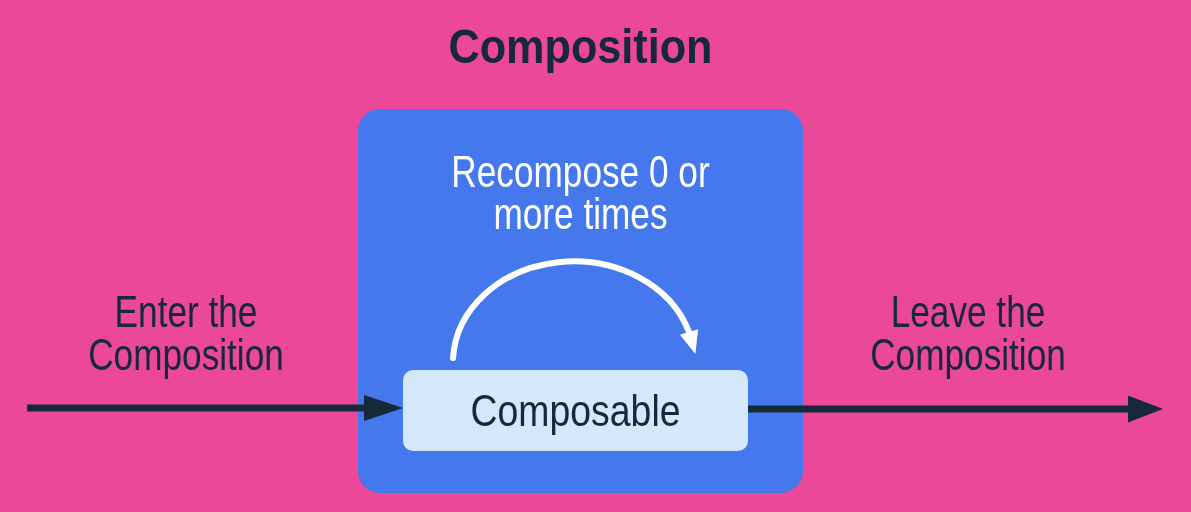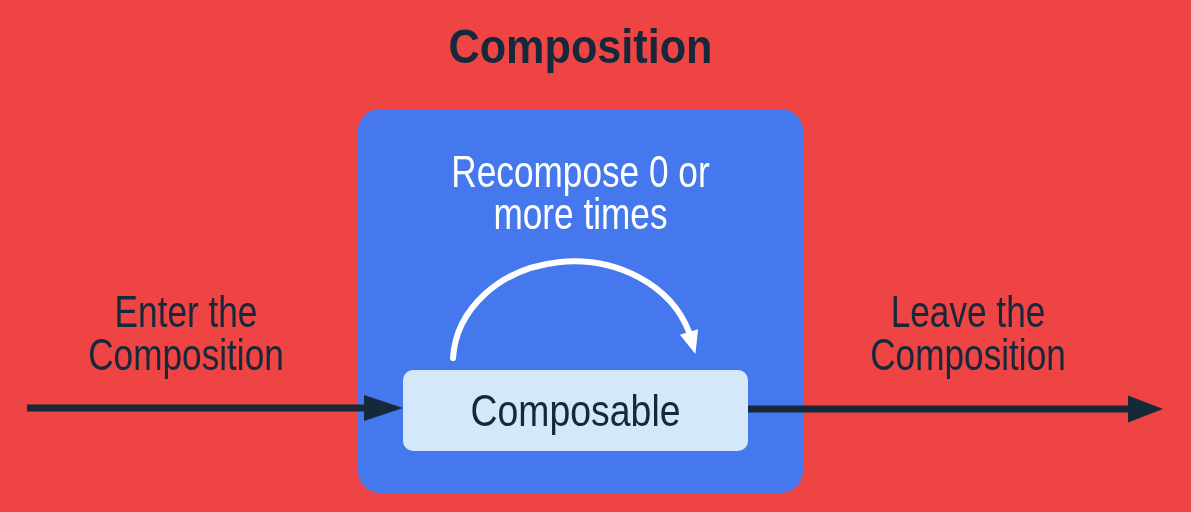--- a/index.html
+++ b/index.html
@@ -5,21 +5,21 @@
   :root{
     --dark-navy:#15293B;
     --box-blue:#4478EC;
     --light-blue:#D3E8FB;
     --arc-white:#FFFFFF;
   }
   html,body{margin:0;padding:0;background:#ffffff;}
   .canvas{
     position:relative;
     width:1191px;height:512px;
-    background:#ef4444;
+    background:#ec4899;
     overflow:hidden;
     font-family:"Liberation Sans", sans-serif;
   }
   .title{
     position:absolute;left:358px;top:19px;width:445px;
     text-align:center;
     font-size:48px;font-weight:700;line-height:56px;
     color:var(--dark-navy);
     transform:scaleX(0.90);transform-origin:50% 50%;
     white-space:nowrap;

